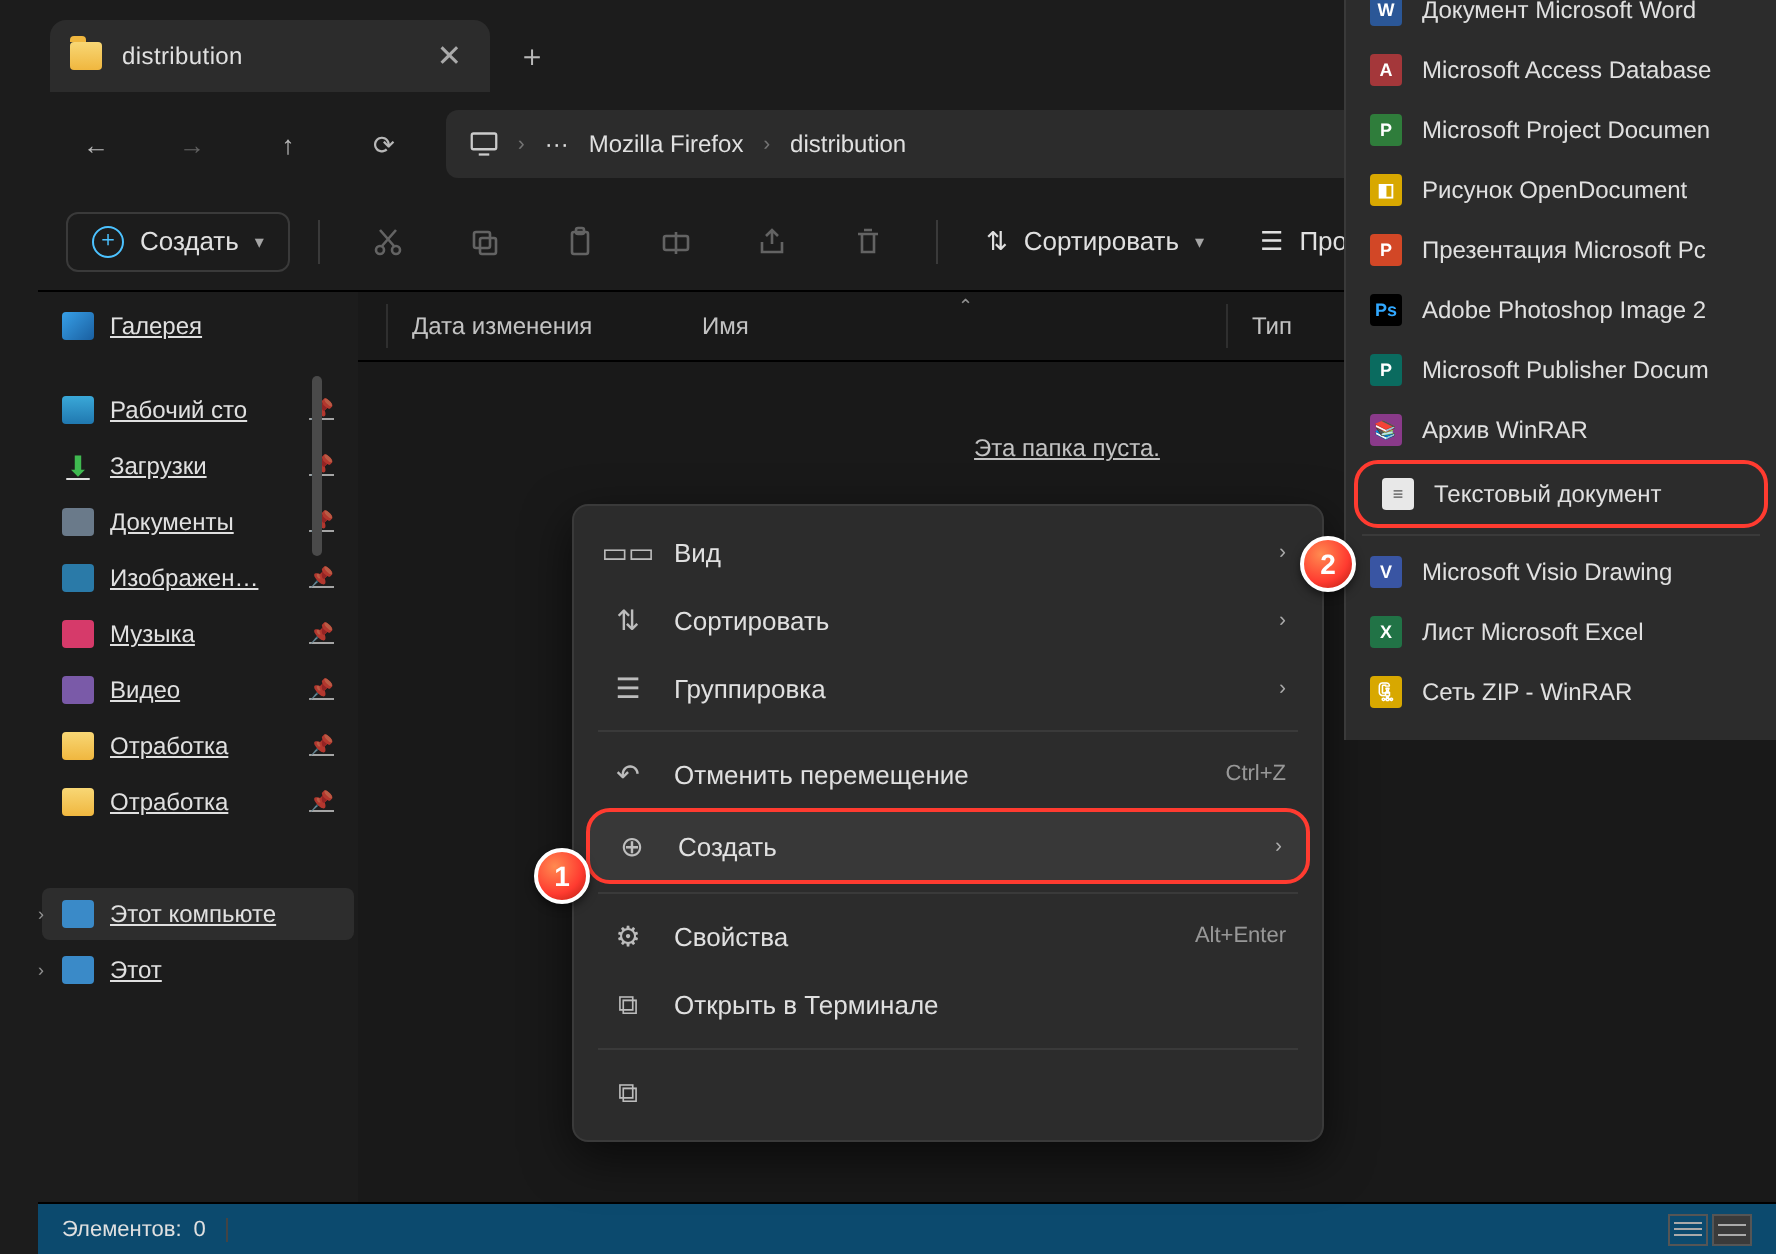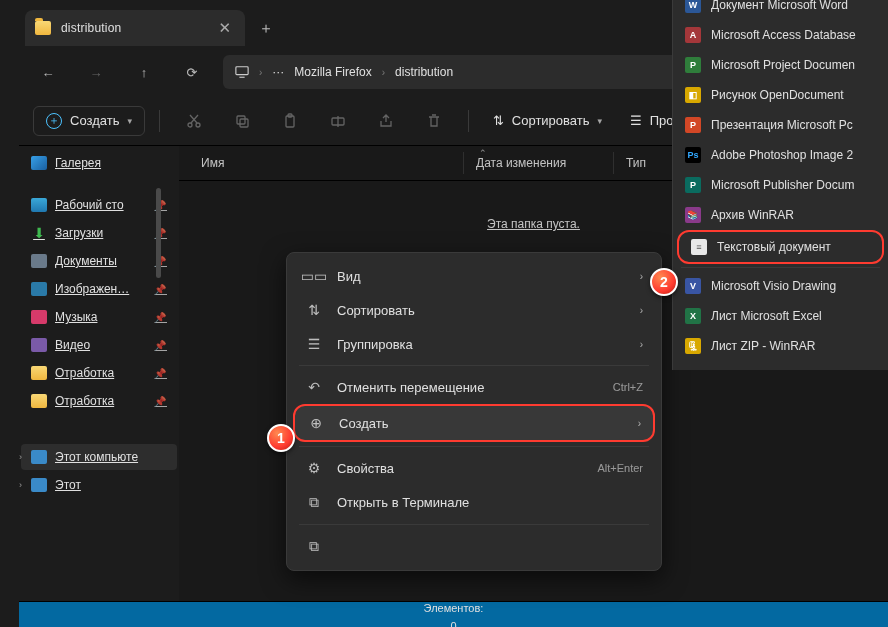--- a/index.html
+++ b/index.html
@@ -72,21 +72,21 @@
 .submenu{position:absolute;right:0;top:0;width:216px;height:370px;background:#2c2c2c;border-left:1px solid #3a3a3a;padding:4px 0;z-index:20;overflow:hidden;}
 .sub-item{display:flex;align-items:center;gap:10px;padding:7px 12px;font-size:12px;cursor:pointer;white-space:nowrap;}
 .sub-ic{width:16px;height:16px;flex-shrink:0;border-radius:2px;display:flex;align-items:center;justify-content:center;font-size:9px;font-weight:bold;}
 .sub-sep{height:1px;background:#3a3a3a;margin:3px 8px;}
 .sub-hl{border:2.5px solid #ff3b30;border-radius:12px;margin:0 4px;}
 
 
 .badge{position:absolute;width:28px;height:28px;border-radius:50%;background:radial-gradient(circle at 35% 30%,#ff8a50,#ff3b30 60%,#b01c0f);border:2px solid #fff;display:flex;align-items:center;justify-content:center;color:#fff;font-weight:bold;font-size:14px;z-index:40;box-shadow:0 2px 4px rgba(0,0,0,.5);}
 
 
-.status{height:26px;display:flex;align-items:center;padding:0 12px;font-size:11px;background:#0369a1;border-top:1px solid #000;gap:6px;flex-direction:column;}
+.status{height:26px;display:flex;align-items:center;padding:0 12px;font-size:11px;background:#0c4a6e;border-top:1px solid #000;gap:6px;}
 .view-ic{margin-left:auto;display:flex;gap:2px;}
 .vbtn{width:20px;height:16px;border:1px solid #555;display:flex;flex-direction:column;justify-content:space-around;padding:2px;}
 .vbtn.on{background:#3a3a3a;}
 .vline{height:1px;background:#aaa;}
 .scroll-handle{position:absolute;left:156px;top:188px;width:5px;height:90px;background:#4a4a4a;border-radius:3px;}
 svg{display:block;}
 </style>
 </head>
 <body>
 
@@ -233,22 +233,22 @@
           <span class="chev-l">›</span>
           <span class="sic net"></span>
           <span>Этот</span>
         </div>
     </div>
     <div class="scroll-handle"></div>
 
     <div class="content">
       <span class="sort-up">⌃</span>
       <div class="headers">
+        <div class="hcol date"><span>Дата изменения</span></div>
         <div class="hcol name"><span>Имя</span></div>
-        <div class="hcol date"><span>Дата изменения</span></div>
         <div class="hcol type"><span>Тип</span></div>
       </div>
       <div class="empty-msg">Эта папка пуста.</div>
     </div>
   </div>
 
   <div class="status">
     <span>Элементов:</span>
     <span>0</span>
     <span style="border-left:1px solid #444;height:12px;margin-left:4px"></span>
@@ -350,21 +350,21 @@
   <div class="sub-item">
       <span class="sub-ic" style="background:#3955a3;color:#fff">V</span>
       <span>Microsoft Visio Drawing</span>
     </div>
   <div class="sub-item">
       <span class="sub-ic" style="background:#217346;color:#fff">X</span>
       <span>Лист Microsoft Excel</span>
     </div>
   <div class="sub-item">
       <span class="sub-ic" style="background:#d8a800;color:#fff">🗜</span>
-      <span>Лист ZIP - WinRAR</span>
+      <span>Сеть ZIP - WinRAR</span>
     </div>
 </div>
 
 <div class="badge" style="left:267px;top:424px">
     <span>1</span>
   </div>
 <div class="badge" style="left:650px;top:268px">
     <span>2</span>
   </div>
 

